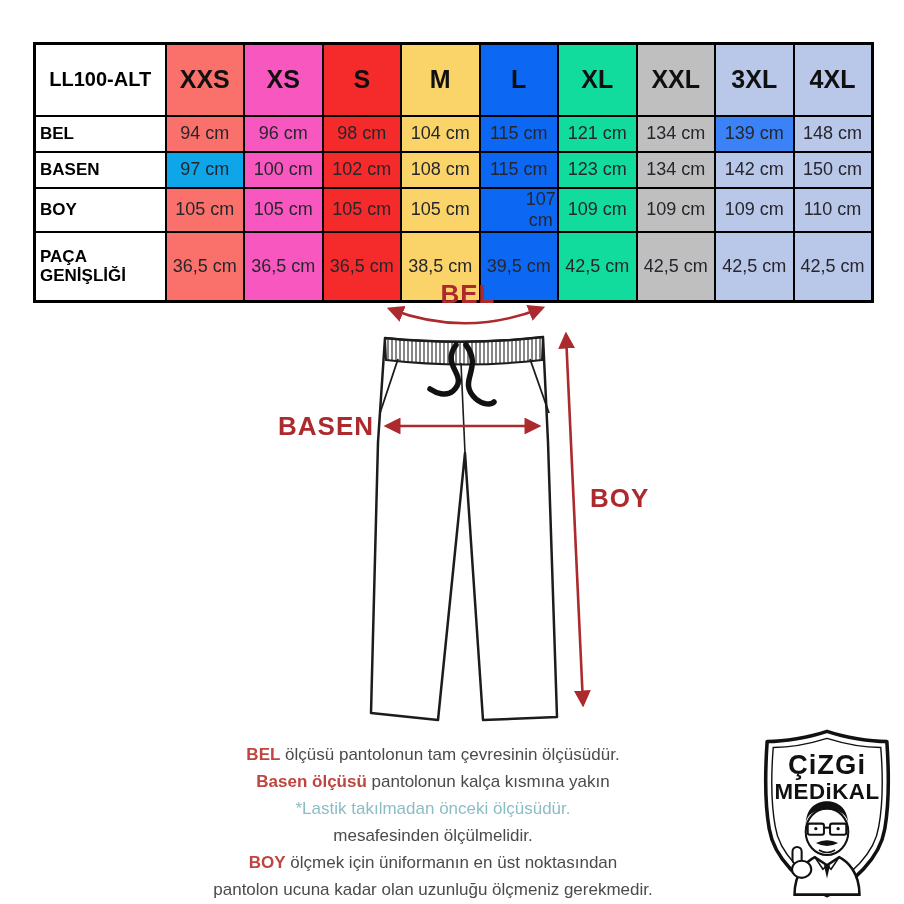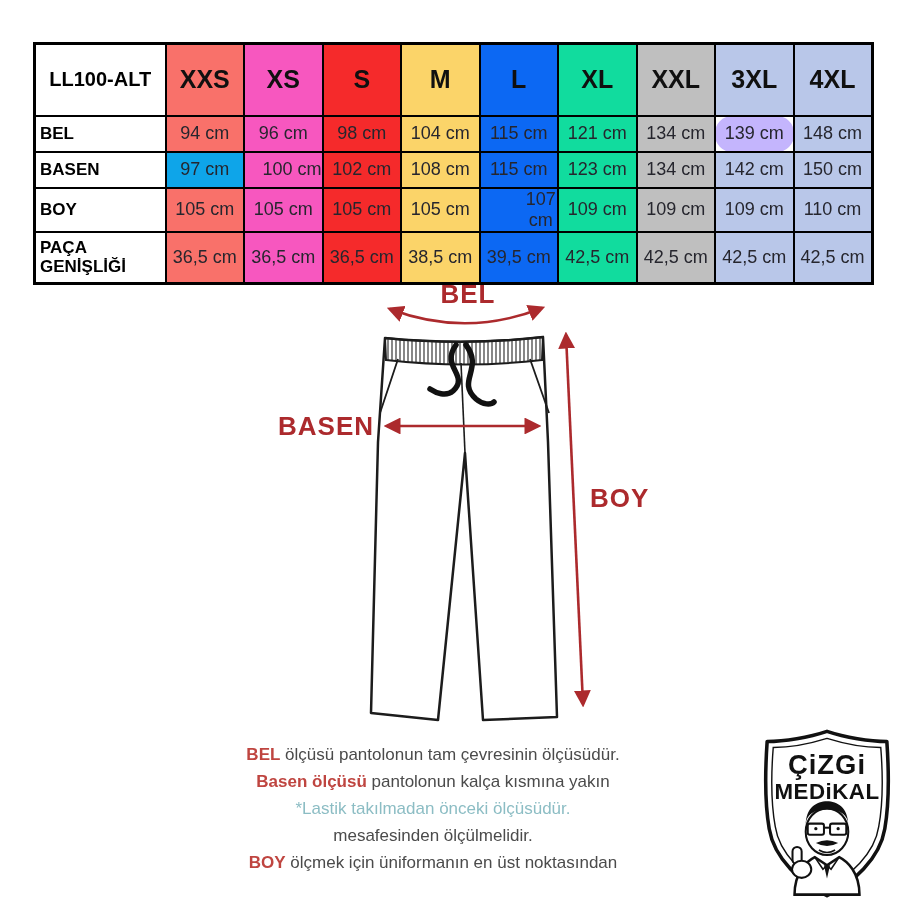--- a/index.html
+++ b/index.html
@@ -9,21 +9,21 @@
   
   .size-table{position:absolute;left:33px;top:42px;width:838px;
               border-collapse:collapse;table-layout:fixed;
               border:3px solid #000;}
   .size-table td,.size-table th{border:2px solid #000;padding:0;
               text-align:center;vertical-align:middle;overflow:hidden;}
   .size-table col.c0{width:131px;}
   .size-table col.c{width:78.5px;}
   tr.hdr{height:72px;}
   tr.r{height:36px;}
-  tr.rlast{height:52px;}
+  tr.rlast{height:70px;}
   th.code{background:#fff;font-size:20px;font-weight:bold;color:#000;}
   th.szh{font-size:25px;font-weight:bold;color:#101010;}
   th.rowlabel{background:#fff;text-align:left;padding-left:4px;
               font-size:17px;font-weight:bold;color:#000;line-height:1.15;}
   td.val{font-size:18px;color:#26262e;}
 
   
   .diagram{position:absolute;left:270px;top:283px;}
   .dlabel{font-family:"Liberation Sans",sans-serif;font-weight:bold;
           font-size:26px;fill:#ac2a2d;letter-spacing:1px;}
@@ -71,27 +71,27 @@
   </tr>
   <tr class="r">
     <th class="rowlabel">BEL</th>
     <td class="val" style="background-color: rgb(249, 113, 106);">94 cm</td>
     <td class="val" style="background-color: rgb(247, 87, 191);">96 cm</td>
     <td class="val" style="background-color: rgb(245, 42, 43);">98 cm</td>
     <td class="val" style="background-color: rgb(251, 212, 105);">104 cm</td>
     <td class="val" style="background-color: rgb(12, 104, 243);">115 cm</td>
     <td class="val" style="background-color: rgb(17, 220, 158);">121 cm</td>
     <td class="val" style="background-color: rgb(191, 191, 191);">134 cm</td>
-    <td class="val" style="background-color: #c4b5fd; border-radius: 17px;">139 cm</td>
+    <td class="val" style="background-color: #3b82f6;">139 cm</td>
     <td class="val" style="background-color: rgb(185, 199, 233);">148 cm</td>
   </tr>
   <tr class="r">
     <th class="rowlabel">BASEN</th>
     <td class="val" style="background-color: #0ea5e9;">97 cm</td>
-    <td class="val" style="background-color: rgb(247, 87, 191); text-align: right;">100 cm</td>
+    <td class="val" style="background-color: rgb(247, 87, 191);">100 cm</td>
     <td class="val" style="background-color: rgb(245, 42, 43);">102 cm</td>
     <td class="val" style="background-color: rgb(251, 212, 105);">108 cm</td>
     <td class="val" style="background-color: rgb(12, 104, 243);">115 cm</td>
     <td class="val" style="background-color: rgb(17, 220, 158);">123 cm</td>
     <td class="val" style="background-color: rgb(191, 191, 191);">134 cm</td>
     <td class="val" style="background-color: rgb(185, 199, 233);">142 cm</td>
     <td class="val" style="background-color: rgb(185, 199, 233);">150 cm</td>
   </tr>
   <tr class="r">
     <th class="rowlabel">BOY</th>
@@ -154,20 +154,21 @@
   <text class="dlabel" x="104" y="152" text-anchor="end">BASEN</text>
   <text class="dlabel" x="320" y="224" text-anchor="start">BOY</text>
 </svg>
 
 <div class="notes">
   <div class="nline"><span class="nred">BEL</span><span class="ndark"> ölçüsü pantolonun tam çevresinin ölçüsüdür.</span></div>
   <div class="nline"><span class="nred">Basen ölçüsü</span><span class="ndark"> pantolonun kalça kısmına yakın</span></div>
   <div class="nline nteal">*Lastik takılmadan önceki ölçüsüdür.</div>
   <div class="nline ndark">mesafesinden ölçülmelidir.</div>
   <div class="nline"><span class="nred">BOY</span><span class="ndark"> ölçmek için üniformanın en üst noktasından</span></div>
+  <div class="nline ndark">pantolon ucuna kadar olan uzunluğu ölçmeniz gerekmedir.</div>
 </div>
 
 <svg class="logo" width="142" height="178" viewBox="0 0 140 175">
   <g>
     <path d="M70,5 C52,11 28,15 11,15 C9,44 9,78 13,101 C18,131 45,155 70,167
              C95,155 122,131 127,101 C131,78 131,44 129,15 C112,15 88,11 70,5 Z" fill="#fff" stroke="#111" stroke-width="3.5" stroke-linejoin="round"></path>
     <path d="M70,12 C54,17 32,21 17,21 C15,46 15,77 19,99 C23,126 48,148 70,159
              C92,148 117,126 121,99 C125,77 125,46 123,21 C108,21 86,17 70,12 Z" fill="none" stroke="#111" stroke-width="1.4"></path>
   </g>
   <text class="logotext" x="70" y="47" font-size="27" text-anchor="middle" letter-spacing="1">ÇiZGi</text>

